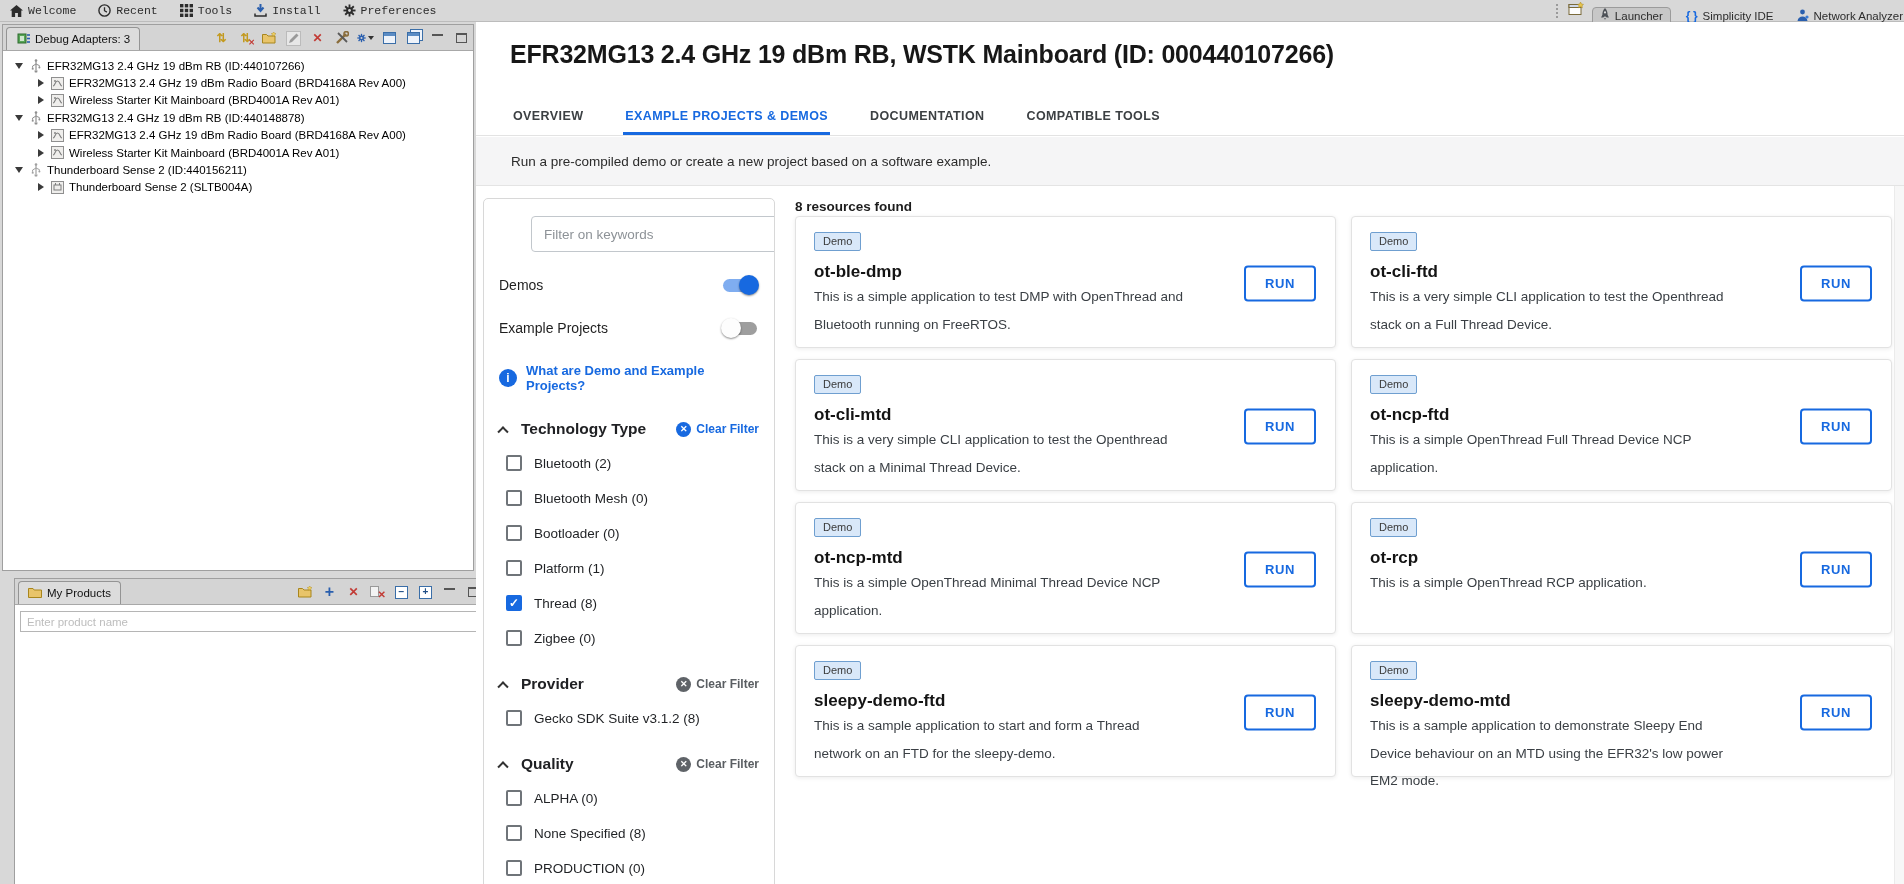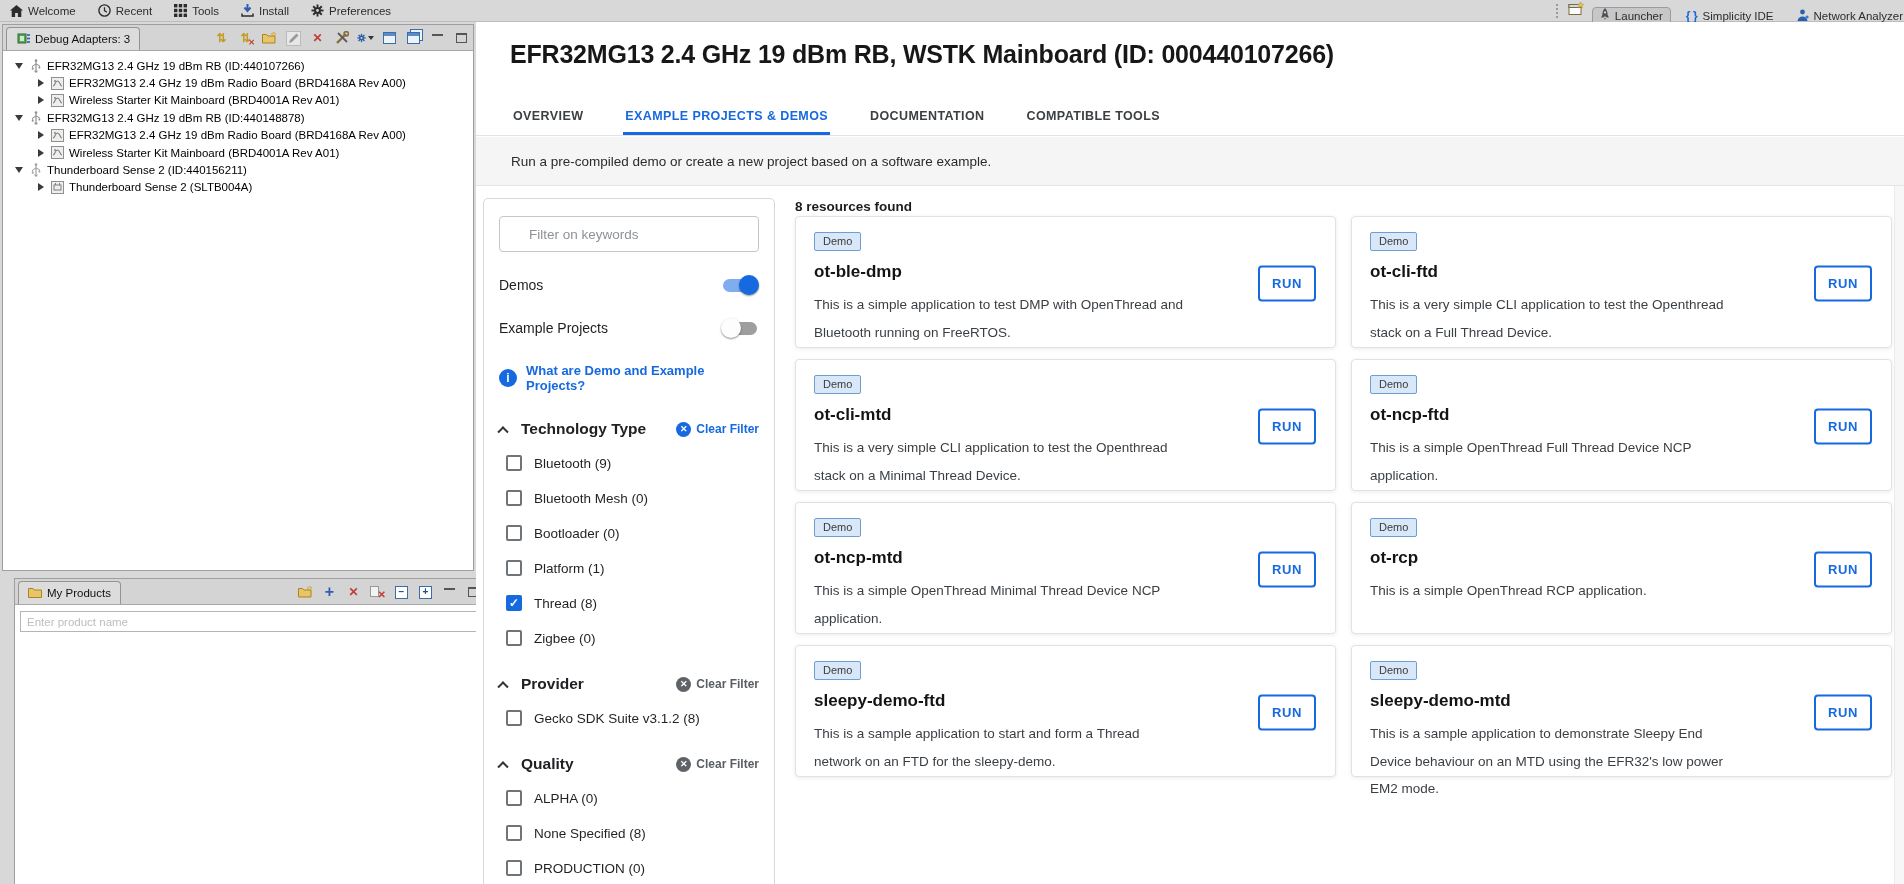--- a/index.html
+++ b/index.html
@@ -1,21 +1,21 @@
 <!DOCTYPE html>
 <html><head>
 <meta charset="utf-8">
 <style>
   * { margin:0; padding:0; box-sizing:border-box; }
   html,body { width:1904px; height:884px; font-family:"Liberation Sans", sans-serif; background:#d8d8d8; overflow:hidden; }
   .window { position:relative; width:1904px; height:884px; background:#d8d8d8; overflow:hidden; }
 
   
   .menubar { position:absolute; left:0; top:0; width:1904px; height:22px; background:#d8d8d8; border-bottom:1px solid #bcbcbc; display:flex; align-items:center; }
-  .mb-left { display:flex; align-items:center; gap:22px; padding-left:10px; }
+  .mb-left { display:flex; align-items:center; gap:22px; padding-left:10px;font-family:Liberation Mono, monospace; }
   .mb-item { display:flex; align-items:center; gap:5px; font-size:11.5px; color:#2c2c2c; cursor:default; }
   .mb-item svg { display:block; }
   .mb-right { position:absolute; right:-6px; top:0; height:22px; display:flex; align-items:center; gap:8px; }
   .drag-dots { width:1px; height:14px; border-left:2px dotted #9a9a9a; margin-right:2px; }
   .persp-btn { display:flex; align-items:center; gap:5px; font-size:11.5px; color:#2c2c2c; padding:1px 7px; height:19px; border-radius:4px;margin-top:10px; }
   .persp-btn.pressed { background:#c7c7c7; border:1px solid #9b9b9b; }
   .braces { color:#1769e0; font-weight:bold; font-size:12px; }
 
   
   .panel { position:absolute; background:#ffffff; border:1px solid #9f9f9f; }
@@ -59,21 +59,21 @@
   .main { position:absolute; left:476px; top:22px; width:1428px; height:862px; background:#fff; overflow:hidden; }
   .page-title { position:absolute; left:34px; top:18px; font-size:25px; font-weight:700; color:#171717; letter-spacing:-0.2px; }
   .tabs { position:absolute; left:0; top:78px; width:100%; height:36px; border-bottom:1px solid #e3e3e3; display:flex; gap:38px; padding-left:35px; }
   .tab { display:flex; align-items:center; font-size:12.5px; font-weight:700; letter-spacing:0.4px; color:#3c4043; border-bottom:3px solid transparent; padding:0 2px; cursor:default; }
   .tab.active { color:#1769e0; border-bottom-color:#1769e0; }
   .subbar { position:absolute; left:0; top:115px; width:100%; height:49px; background:#f5f5f6; border-bottom:1px solid #e4e4e4; display:flex; align-items:center; padding-left:35px; font-size:13.5px; font-weight:400; color:#2b2b2b; }
   .v-scroll { position:absolute; right:0; top:164px; bottom:0; width:10px; background:#f7f7f7; border-left:1px solid #ebebeb; }
 
   
   .filter-panel { position:absolute; left:7px; top:176px; width:292px; height:700px; background:#fff; border:1px solid #d8d8d8; border-radius:5px 5px 0 0; padding:17px 15px; overflow:hidden; }
-  .kw-input { width:100%; height:36px; border:1px solid #c2c7cc; border-radius:4px; font-size:13.5px; padding:0 29px; color:#333; font-family:"Liberation Sans", sans-serif; }
+  .kw-input { width:100%; height:36px; border:1px solid #c2c7cc; border-radius:4px; font-size:13.5px; padding:0 12px; color:#333; font-family:"Liberation Sans", sans-serif;margin-left:32px; }
   .kw-input::placeholder { color:#8d9297; }
   .toggle-row { display:flex; justify-content:space-between; align-items:center; margin-top:23px; font-size:14px; color:#1f1f1f; }
   .toggle { position:relative; width:38px; height:20px; flex:none; cursor:pointer; }
   .toggle .track { position:absolute; left:2px; top:4px; width:34px; height:13px; border-radius:7px; background:#9e9e9e; }
   .toggle.on .track { background:#7fadf0; }
   .toggle .knob { position:absolute; top:0; left:0; width:20px; height:20px; border-radius:50%; background:#fdfdfd; box-shadow:0 1px 2px rgba(0,0,0,0.45); }
   .toggle.on .knob { left:18px; background:#1769e0; }
   .info-row { margin-top:25px; display:flex; align-items:center; gap:9px; }
   .info-ic { width:18px; height:18px; border-radius:50%; background:#1769e0; color:#fff; font-size:12px; font-weight:bold; display:flex; align-items:center; justify-content:center; flex:none; }
   .info-link { color:#1769e0; font-size:13px; font-weight:700; cursor:pointer; }
@@ -89,22 +89,22 @@
   .cb { width:16px; height:16px; border:2px solid #6f7479; border-radius:2px; flex:none; cursor:pointer; }
   .cb.checked { background:#1769e0; border-color:#1769e0; display:flex; align-items:center; justify-content:center; }
   .cb.checked:after { content:"✓"; color:#fff; font-size:12px; font-weight:bold; line-height:1; }
 
   
   .results-label { position:absolute; left:319px; top:177px; font-size:13.5px; font-weight:700; color:#1c1c1c; }
   .cards { position:absolute; left:319px; top:194px; display:grid; grid-template-columns:541px 541px; column-gap:15px; row-gap:11px; grid-auto-rows:132px; }
   .card { position:relative; background:#fff; border:1px solid #e2e2e2; border-radius:4px; box-shadow:0 1px 4px rgba(0,0,0,0.08); padding:14px 18px; }
   .badge { display:inline-block; font-size:11px; color:#3a3a3a; background:#d9e8f9; border:1px solid #6f9fd0; border-radius:2px; padding:2px 8px 3px; }
   .card-title { margin-top:11px; font-size:17px; font-weight:700; color:#141414; }
-  .card-desc { margin-top:9px; font-size:13.5px; color:#3a3f44; line-height:2.05; width:372px; }
-  .run-btn { position:absolute; right:19px; top:50%; transform:translateY(-46%); width:58px; height:36px; background:#fff; border:2px solid #1769e0; border-radius:4px; color:#1769e0; font-size:13px; font-weight:700; letter-spacing:0.6px; display:flex; align-items:center; justify-content:center; cursor:pointer; font-family:"Liberation Sans", sans-serif; }
+  .card-desc { margin-top:1px; font-size:13.5px; color:#3a3f44; line-height:2.05; width:372px; }
+  .run-btn { position:absolute; right:19px; top:50%; transform:translateY(-46%); width:72px; height:36px; background:#fff; border:2px solid #1769e0; border-radius:4px; color:#1769e0; font-size:13px; font-weight:700; letter-spacing:0.6px; display:flex; align-items:center; justify-content:center; cursor:pointer; font-family:"Liberation Sans", sans-serif; }
 </style>
 </head>
 <body>
 
 <div class="window">
 
   <div class="menubar">
     <div class="mb-left">
       <div class="mb-item">
         <span>
@@ -465,21 +465,21 @@
             <i></i>
           </span>
         <span class="sec-title">Technology Type</span>
         <span class="clear-btn active">
             <span class="clear-ic">✕</span>
             <span>Clear Filter</span>
           </span>
       </div>
       <div class="opt-row">
           <span class="cb"></span>
-          <span>Bluetooth (9)</span>
+          <span>Bluetooth (2)</span>
         </div>
       <div class="opt-row">
           <span class="cb"></span>
           <span>Bluetooth Mesh (0)</span>
         </div>
       <div class="opt-row">
           <span class="cb"></span>
           <span>Bootloader (0)</span>
         </div>
       <div class="opt-row">

